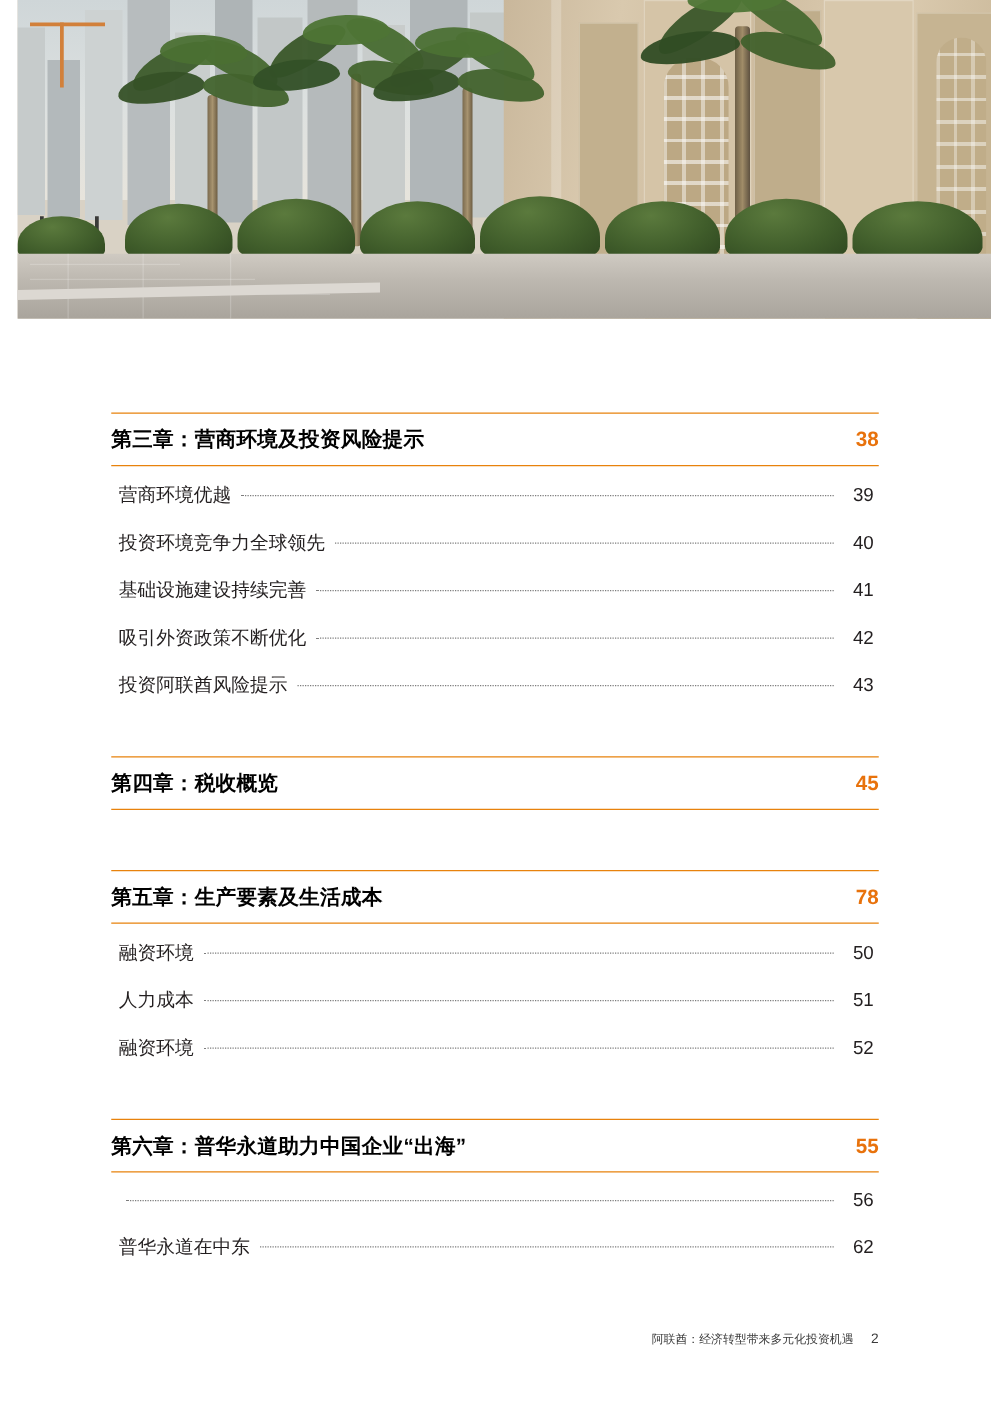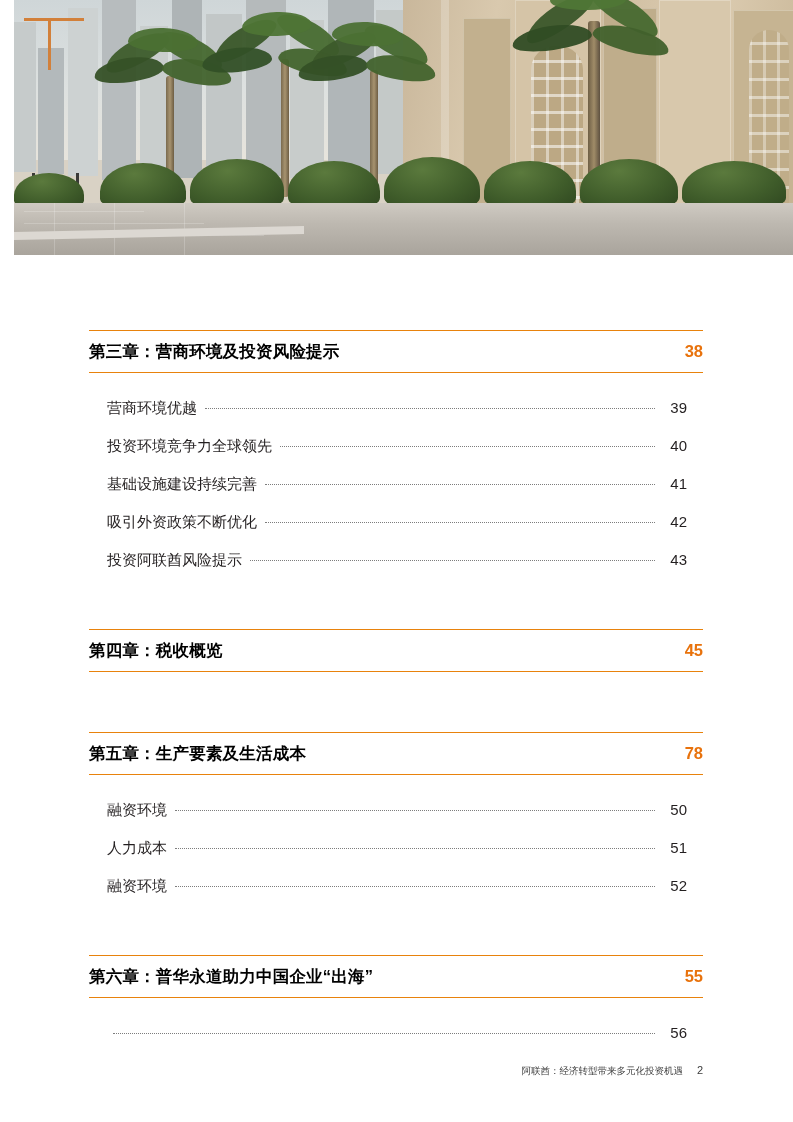--- a/index.html
+++ b/index.html
@@ -163,40 +163,40 @@
     left: 89px;
     top: 330px;
     width: 614px;
   }
   .chapter {
     display: flex;
     align-items: baseline;
     border-top: 1.6px solid #e8820c;
     border-bottom: 1.6px solid #e8820c;
     padding: 10px 0 9px 0;
-    margin-bottom: 12px;
+    margin-bottom: 0;
   }
   .chapter .title {
     font-size: 16.5px;
     font-weight: bold;
     color: #000000;
     letter-spacing: 0.2px;
     flex: 0 0 auto;
   }
   .chapter .spacer { flex: 1 1 auto; }
   .chapter .page {
     font-size: 16.5px;
     font-weight: bold;
     color: #e8720c;
     flex: 0 0 auto;
     text-align: right;
     min-width: 26px;
   }
 
-  .entries { margin: 16px; padding: 0; }
+  .entries { margin: 4px; padding: 0; }
   .entry {
     display: flex;
     align-items: baseline;
     padding: 9.5px 0 9.5px 0;
     color: #231f20;
   }
   .entry .etitle {
     font-size: 15px;
     color: #231f20;
     flex: 0 0 auto;
@@ -403,19 +403,24 @@
   <div class="chapter">
     <span class="title">第六章：普华永道助力中国企业“出海”</span>
     <span class="spacer"></span>
     <span class="page">55</span>
   </div>
   <div class="entries">
     <div class="entry">
       <span class="dots"></span>
       <span class="epage">56</span>
     </div>
+    <div class="entry">
+      <span class="etitle">普华永道在中东</span>
+      <span class="dots"></span>
+      <span class="epage">62</span>
+    </div>
   </div>
 </div>
 
 <div class="footer">
   <span class="ftext">阿联酋：经济转型带来多元化投资机遇</span>
   <span class="fpage">2</span>
 </div>
 
 </body></html>

